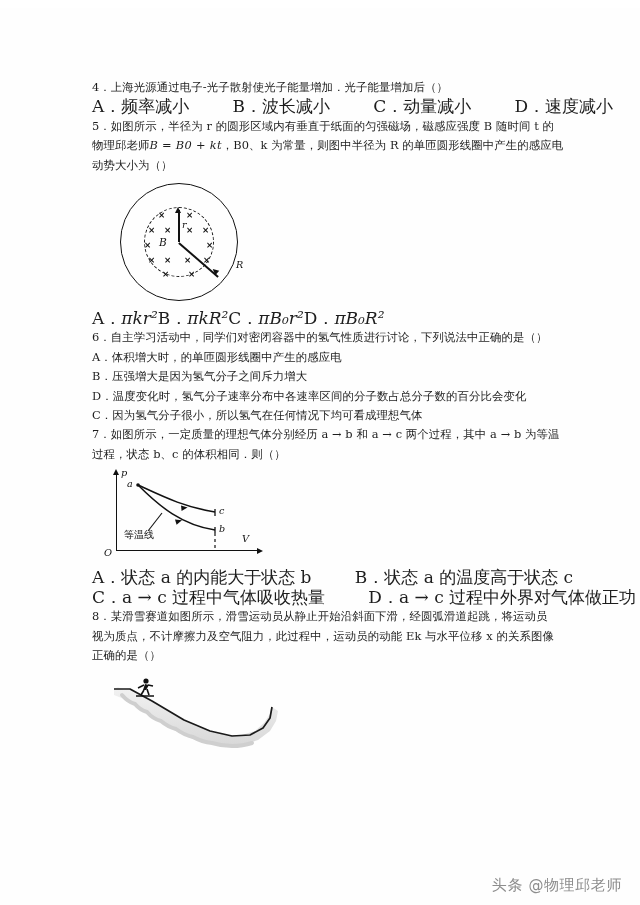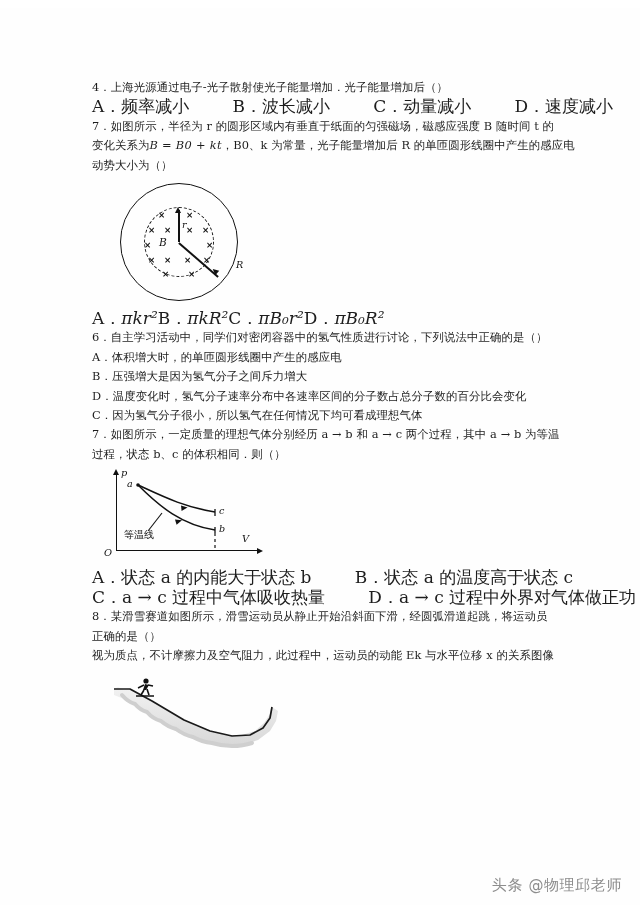--- a/index.html
+++ b/index.html
@@ -194,22 +194,22 @@
 </head>
 <body>
 
 <div class="page">
 
   <div class="content">
 
     <div class="qline">4．上海光源通过电子-光子散射使光子能量增加．光子能量增加后（）</div>
     <div class="opts">A．频率减小        B．波长减小        C．动量减小        D．速度减小</div>
 
-    <div class="qline">7．如图所示，半径为 r 的圆形区域内有垂直于纸面的匀强磁场，磁感应强度 B 随时间 t 的</div>
-    <div class="qline"><span>变化关系为</span><span class="it mathsp">B = B0 + kt</span><span>，B0、k 为常量，光子能量增加后 R 的单匝圆形线圈中产生的感应电</span></div>
+    <div class="qline">5．如图所示，半径为 r 的圆形区域内有垂直于纸面的匀强磁场，磁感应强度 B 随时间 t 的</div>
+    <div class="qline"><span>物理邱老师</span><span class="it mathsp">B = B0 + kt</span><span>，B0、k 为常量，则图中半径为 R 的单匝圆形线圈中产生的感应电</span></div>
     <div class="qline">动势大小为（）</div>
 
     <div class="fig-field">
       <div class="outer-circle"></div>
       <div class="inner-circle"></div>
 
       <span class="xmark" style="left:52px;  top:32px;">×</span>
       <span class="xmark" style="left:80px;  top:32px;">×</span>
       <span class="xmark" style="left:42px;  top:47px;">×</span>
       <span class="xmark" style="left:58px;  top:47px;">×</span>
@@ -277,22 +277,22 @@
       <span class="ax-lbl" style="left:19px; top:0px;">p</span>
       <span class="ax-lbl" style="left:140px; top:66px;">V</span>
       <span class="ax-lbl" style="left:2px; top:80px;">O</span>
       <span class="iso-lbl" style="left:22px; top:61px;">等温线</span>
     </div>
 
     <div class="opts">A．状态 a 的内能大于状态 b        B．状态 a 的温度高于状态 c</div>
     <div class="opts">C．a → c 过程中气体吸收热量        D．a → c 过程中外界对气体做正功</div>
 
     <div class="qline">8．某滑雪赛道如图所示，滑雪运动员从静止开始沿斜面下滑，经圆弧滑道起跳，将运动员</div>
+    <div class="qline">视为质点，不计摩擦力及空气阻力，此过程中，运动员的动能 Ek 与水平位移 x 的关系图像</div>
     <div class="qline">正确的是（）</div>
-    <div class="qline">视为质点，不计摩擦力及空气阻力，此过程中，运动员的动能 Ek 与水平位移 x 的关系图像</div>
 
     <div class="fig-ski">
       <svg width="300" height="98">
         <defs>
           <linearGradient id="snowfill" x1="0" y1="0" x2="0" y2="1">
             <stop offset="0%" stop-color="#f2f2f2"></stop>
             <stop offset="100%" stop-color="#d8d8d8"></stop>
           </linearGradient>
         </defs>
 

